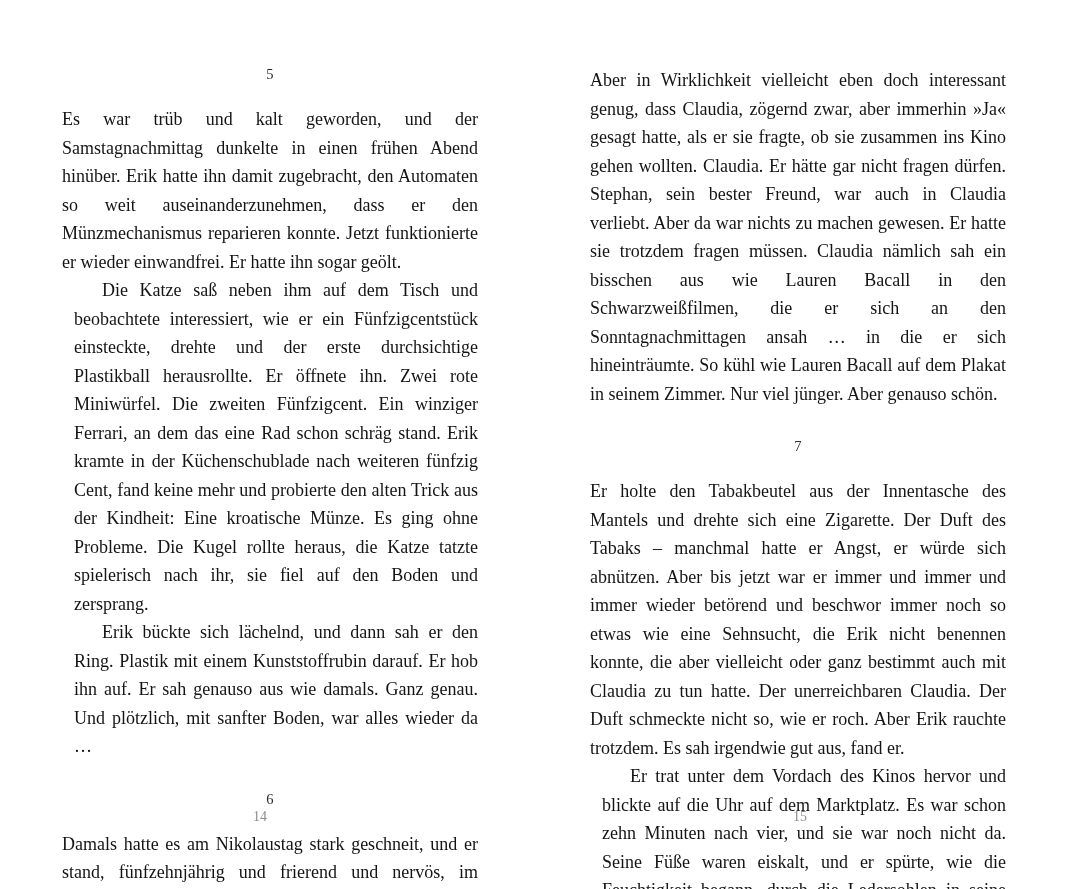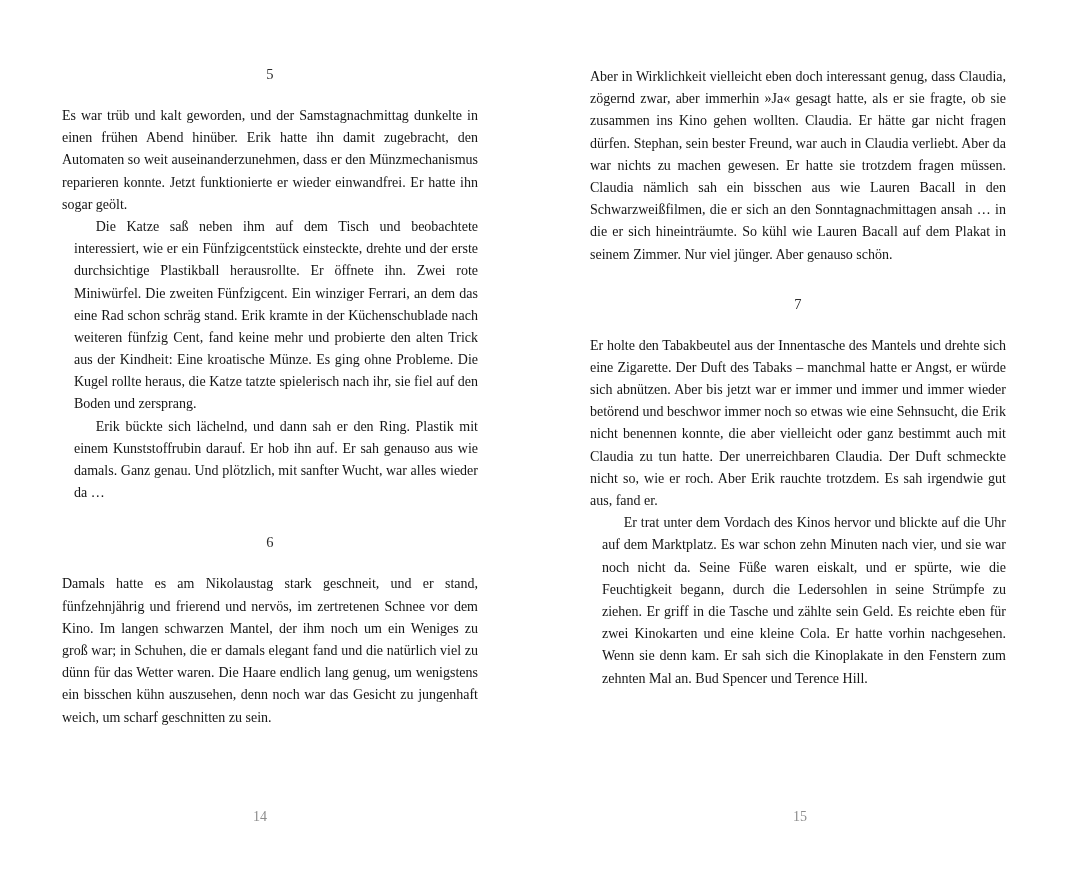--- a/index.html
+++ b/index.html
@@ -34,21 +34,21 @@
     text-align: center;
     font-size: 14.5px;
     color: #2b2b2b;
     margin: 0 0 22px 0;
     letter-spacing: 0.2px;
   }
   .section-number.spaced-top { margin-top: 30px; }
 
   p.para {
     margin: 0;
-    font-size: 14px;
+    font-size: 18px;
     line-height: 1.585;
     text-align: justify;
     text-justify: inter-word;
     hyphens: manual;
     color: #141414;
   }
   p.para + p.para { text-indent: 1.55em; margin-left: 12px; }
 
   .folio {
     position: absolute;
@@ -66,21 +66,21 @@
 <body>
 
 <div class="spread">
 
   <div class="page page-left">
 
     <div class="section-number">5</div>
 
     <p class="para">Es war trüb und kalt geworden, und der Samstagnachmittag dunkelte in einen frühen Abend hinüber. Erik hatte ihn damit zugebracht, den Automaten so weit auseinanderzunehmen, dass er den Münzmechanismus reparieren konnte. Jetzt funktionierte er wieder einwandfrei. Er hatte ihn sogar geölt.</p>
     <p class="para">Die Katze saß neben ihm auf dem Tisch und beobachtete interessiert, wie er ein Fünfzigcentstück einsteckte, drehte und der erste durchsichtige Plastikball herausrollte. Er öffnete ihn. Zwei rote Miniwürfel. Die zweiten Fünfzigcent. Ein winziger Ferrari, an dem das eine Rad schon schräg stand. Erik kramte in der Küchenschublade nach weiteren fünfzig Cent, fand keine mehr und probierte den alten Trick aus der Kindheit: Eine kroatische Münze. Es ging ohne Probleme. Die Kugel rollte heraus, die Katze tatzte spielerisch nach ihr, sie fiel auf den Boden und zersprang.</p>
-    <p class="para">Erik bückte sich lächelnd, und dann sah er den Ring. Plastik mit einem Kunststoffrubin darauf. Er hob ihn auf. Er sah genauso aus wie damals. Ganz genau. Und plötzlich, mit sanfter Wucht, war alles wieder da …</p>
+    <p class="para">Erik bückte sich lächelnd, und dann sah er den Ring. Plastik mit einem Kunststoffrubin darauf. Er hob ihn auf. Er sah genauso aus wie damals. Ganz genau. Und plötzlich, mit sanfter Boden, war alles wieder da …</p>
 
     <div class="section-number spaced-top">6</div>
 
     <p class="para">Damals hatte es am Nikolaustag stark geschneit, und er stand, fünfzehnjährig und frierend und nervös, im zertretenen Schnee vor dem Kino. Im langen schwarzen Mantel, der ihm noch um ein Weniges zu groß war; in Schuhen, die er damals elegant fand und die natürlich viel zu dünn für das Wetter waren. Die Haare endlich lang genug, um wenigstens ein bisschen kühn auszusehen, denn noch war das Gesicht zu jungenhaft weich, um scharf geschnitten zu sein.</p>
 
     <div class="folio">14</div>
   </div>
 
   <div class="page page-right">
 

